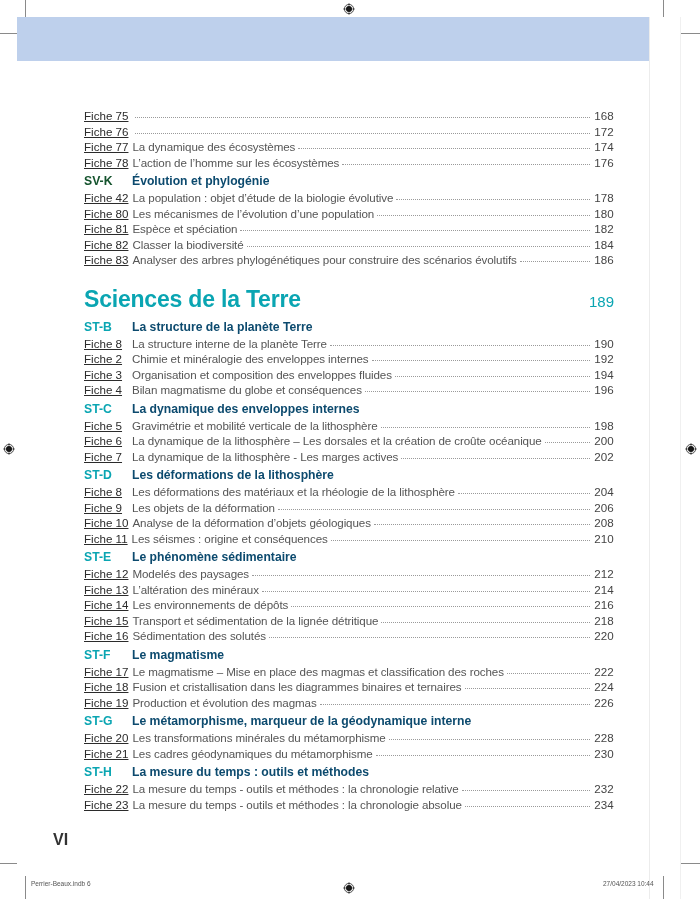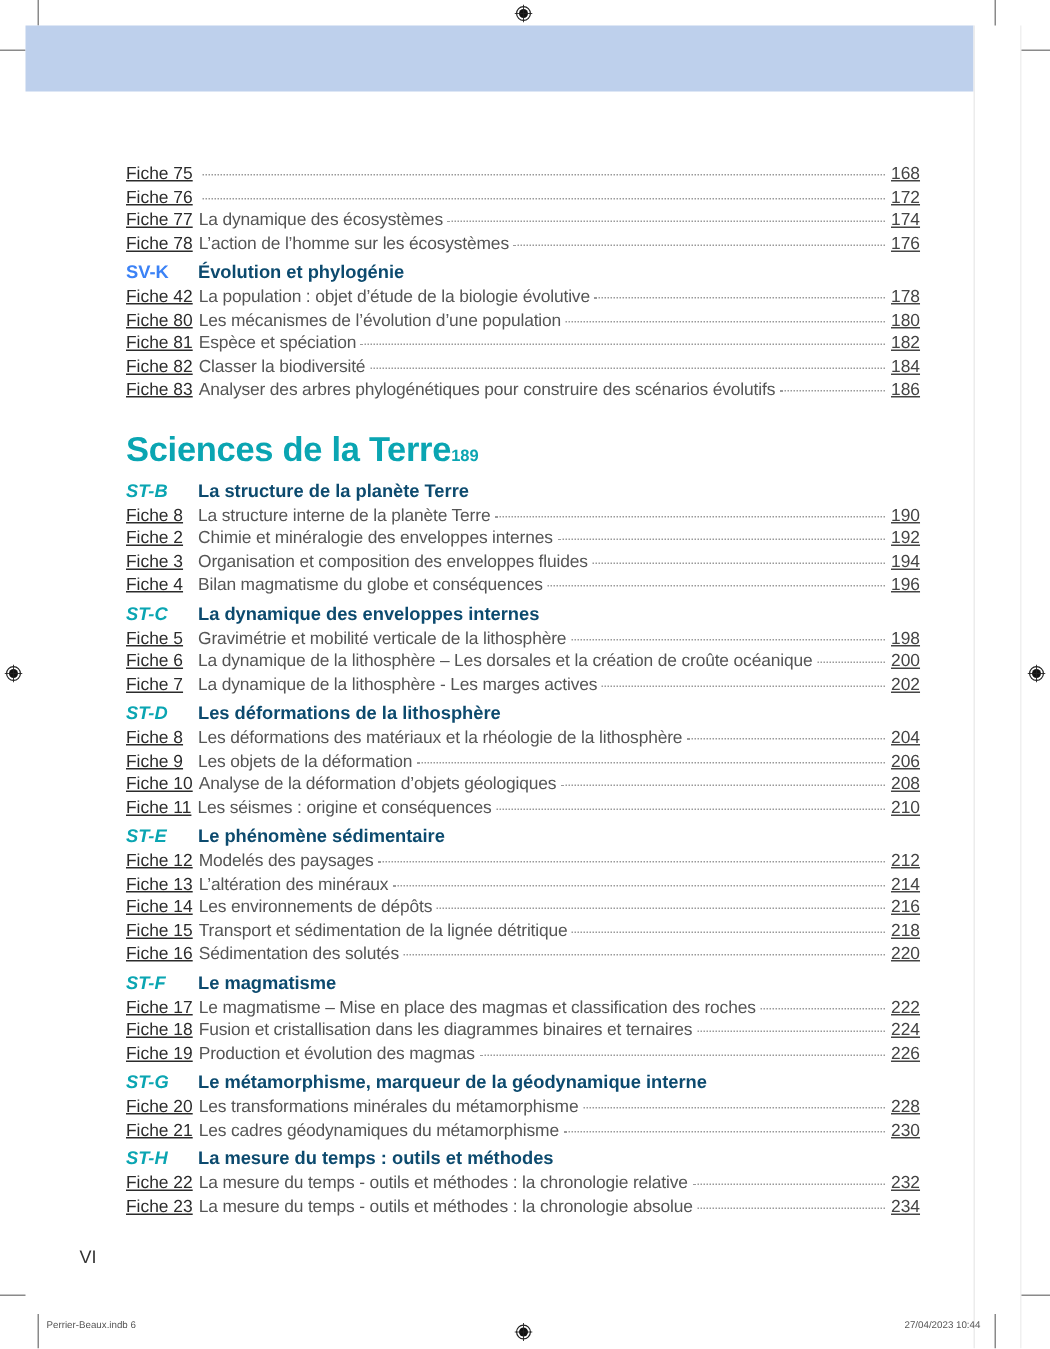--- a/index.html
+++ b/index.html
@@ -25,39 +25,39 @@
       font-size: 11.6px; white-space: nowrap;
     }
     .row .fiche { color: #2b2b2b; font-weight: 400; flex: 0 0 auto; text-decoration: underline; }
     .row .fiche.narrow { width: 48px; }
     .row .fiche.wide { width: auto; margin-right: 4px; }
     .row .title { color: #555; flex: 0 0 auto; font-weight: 300; letter-spacing: -0.1px; }
     .row .dots {
       flex: 1 1 auto; margin: 0 4px 0 3px; height: 1px;
       border-bottom: 1px dotted #9a9a9a; transform: translateY(-2px);
     }
-    .row .page { color: #444; flex: 0 0 auto; width: 20px; text-align: left; text-decoration: underline; }
+    .row .page { color: #444; flex: 0 0 auto; width: 20px; text-align: center; }
 
     .section {
       display: flex; align-items: baseline; height: 18px; line-height: 18px;
       margin-top: 2px; font-size: 12.2px; font-weight: 700;
     }
     .section .code { width: 48px; font-weight: 700; }
-    .section .code.green { color: #3b82f6; }
-    .section .code.teal { color: #0aa5b2; font-style: italic; }
+    .section .code.green { color: #14532d; }
+    .section .code.teal { color: #0aa5b2; }
     .section .name { color: #0c4a6e; font-weight: 700; }
 
     .part {
-      display: flex; align-items: baseline; justify-content: flex-start;
+      display: flex; align-items: baseline; justify-content: space-between;
       height: 34px; line-height: 34px; margin-top: 14px;
     }
     .part .part-title { font-size: 23px; font-weight: 700; color: #0aa5b2; letter-spacing: -0.2px; }
-    .part .part-page { font-size: 11px; font-weight: 700; color: #0aa5b2; }
-
-    .folio { position: absolute; left: 53px; top: 831px; font-size: 12px; font-weight: 400; color: #333; }
+    .part .part-page { font-size: 15px; font-weight: 400; color: #0aa5b2; }
+
+    .folio { position: absolute; left: 53px; top: 831px; font-size: 16px; font-weight: 700; color: #333; }
     .slug-left { position: absolute; left: 31px; top: 880px; font-size: 6.5px; color: #555; }
     .slug-right { position: absolute; left: 603px; top: 880px; font-size: 6.5px; color: #555; }
   </style>
 </head>
 <body>
 
 <div class="crop" style="left:25px;top:0;width:1px;height:17px;"></div>
 <div class="crop" style="left:0;top:33px;width:17px;height:1px;"></div>
 <div class="crop" style="left:663px;top:0;width:1px;height:17px;"></div>
 <div class="crop" style="left:680px;top:33px;width:20px;height:1px;"></div>

